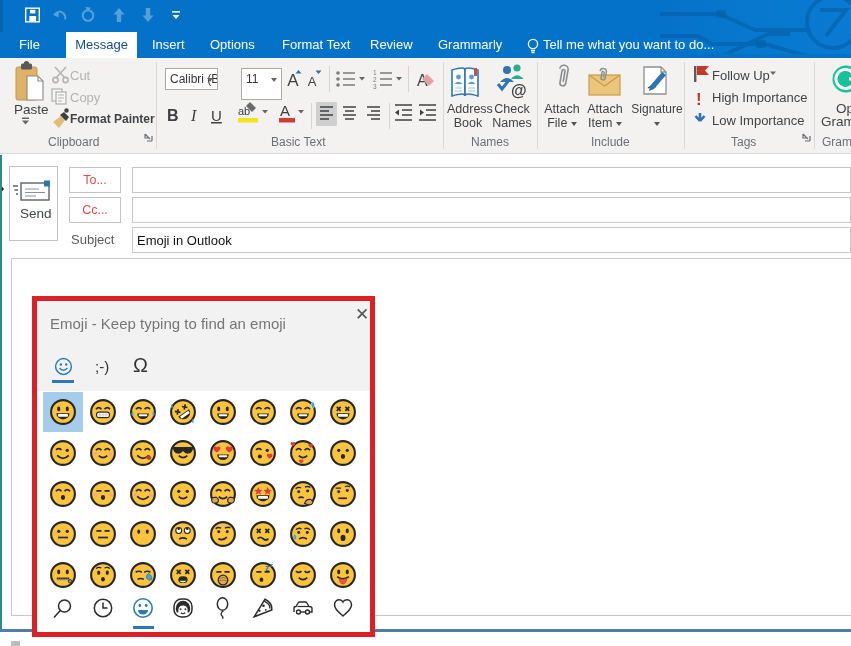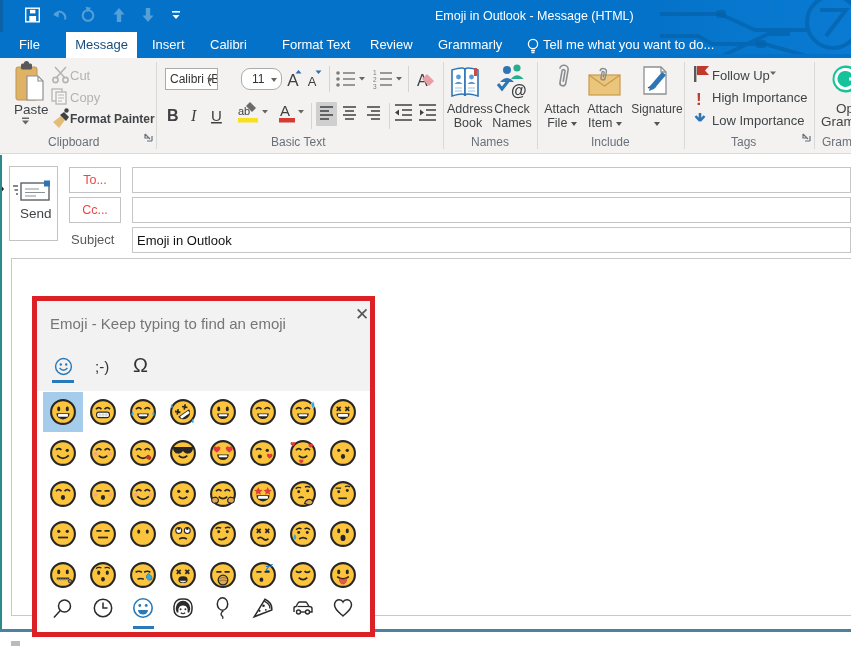--- a/index.html
+++ b/index.html
@@ -68,21 +68,20 @@
       <path d="M60 57 L108 34 H130"></path>
       <circle cx="173" cy="22" r="26"></circle>
       <path d="M160 10 L186 10 L166 36"></path>
     </g>
     <g fill="#0561a8" opacity="0.65">
       <rect x="56" y="10" width="10" height="8" rx="2"></rect>
       <rect x="96" y="40" width="10" height="8" rx="2"></rect>
     </g>
     <rect x="0" y="54" width="191" height="4" fill="#0472c8"></rect>
   </svg>
-  <div class="abs" id="title-text">Emoji in Outlook - Message (HTML)</div>
   <svg class="abs" width="200" height="32" viewBox="0 0 200 32" style="left:0;top:0;">
     <g fill="none" stroke="#fff" stroke-width="1.4">
       <rect x="25.7" y="8.2" width="13.6" height="13.6"></rect>
       <rect x="30" y="9.8" width="5.4" height="3.6" fill="#fff" stroke="none"></rect>
       <rect x="29.3" y="16" width="6.8" height="5.2" fill="#fff" stroke="none"></rect>
     </g>
     <g fill="none" stroke="#56a0d8" stroke-width="2">
       <path d="M54.5 14.5 q4.5 -5.5 9.5 -0.5 q2 2.2 1 5.5"></path>
       <path d="M53 14.8 l6 -3.2 l-0.5 5.8 z" fill="#56a0d8" stroke="none"></path>
       <circle cx="88" cy="15.5" r="5.3"></circle>
@@ -94,21 +93,21 @@
     </g>
     <g fill="#fff">
       <rect x="172" y="11" width="8" height="1.6"></rect>
       <path d="M172.5 15 l3.5 4 l3.5 -4 z"></path>
     </g>
   </svg>
   <div id="tabs">
     <div class="tab" style="left:19px;top:32px;">File</div>
     <div id="tab-message">Message</div>
     <div class="tab" style="left:152px;top:32px;">Insert</div>
-    <div class="tab" style="left:210px;top:32px;">Calibri</div>
+    <div class="tab" style="left:210px;top:32px;">Options</div>
     <div class="tab" style="left:282px;top:32px;">Format Text</div>
     <div class="tab" style="left:370px;top:32px;">Review</div>
     <div class="tab" style="left:438px;top:32px;">Grammarly</div>
     <div class="tab" style="left:543px;top:32px;">Tell me what you want to do...</div>
   </div>
   <svg class="abs" width="20" height="20" viewBox="0 0 20 20" style="left:523px;top:36px;">
     <g fill="none" stroke="#fff" stroke-width="1.3">
       <circle cx="10" cy="8" r="4.6"></circle>
       <path d="M8 14.5 h4 M8.5 16.5 h3"></path>
     </g>
@@ -275,21 +274,21 @@
       <path d="M147 81 h-4 v-4 M143 77 l5 5 M150 84 h-5 M150 84 v-5" transform="translate(2,-1)"></path>
       <path d="M805 81 h-4 v-4 M801 77 l5 5 M808 84 h-5 M808 84 v-5" transform="translate(2,-1)"></path>
     </g>
   </svg>
 
   <div class="rtext" style="left:14px;top:102px;font-size:13.5px;">Paste</div>
   <div class="rtext gray" style="left:70px;top:68px;font-size:13px;">Cut</div>
   <div class="rtext gray" style="left:70px;top:90px;font-size:13px;">Copy</div>
   <div class="rtext" style="left:70px;top:112px;font-size:12px;font-weight:bold;">Format Painter</div>
   <div class="combo" style="left:165px;top:68px;width:53px;height:22px;line-height:21px;padding-left:4px;">Calibri (Boc<span class="caret" style="position:absolute;right:4px;top:9px;"></span></div>
-  <div class="combo" style="left:241px;top:68px;width:41px;height:22px;line-height:21px;padding-left:10px;border-radius:9px;">11<span class="caret" style="position:absolute;right:4px;top:9px;"></span></div>
+  <div class="combo" style="left:241px;top:68px;width:41px;height:32px;line-height:21px;padding-left:4px;">11<span class="caret" style="position:absolute;right:4px;top:9px;"></span></div>
   <div class="rtext" style="left:447px;top:102px;width:42px;text-align:center;">Address<br>Book</div>
   <div class="rtext" style="left:492px;top:102px;width:40px;text-align:center;">Check<br>Names</div>
   <div class="rtext" style="left:543px;top:102px;width:38px;text-align:center;">Attach<br>File <span class="caret" style="border-top-color:#555;"></span></div>
   <div class="rtext" style="left:586px;top:102px;width:38px;text-align:center;">Attach<br>Item <span class="caret" style="border-top-color:#555;"></span></div>
   <div class="rtext" style="left:629px;top:102px;width:56px;text-align:center;font-size:12px;">Signature<br><span class="caret" style="border-top-color:#555;"></span></div>
   <div class="rtext" style="left:712px;top:68px;font-size:13px;">Follow Up</div>
   <div class="rtext" style="left:712px;top:90px;font-size:13px;">High Importance</div>
   <div class="rtext" style="left:712px;top:113px;font-size:13px;">Low Importance</div>
   <div class="rtext" style="left:836px;top:101px;font-size:13.5px;">Ope</div>
   <div class="rtext" style="left:821px;top:114px;font-size:13.5px;">Gramm</div>

